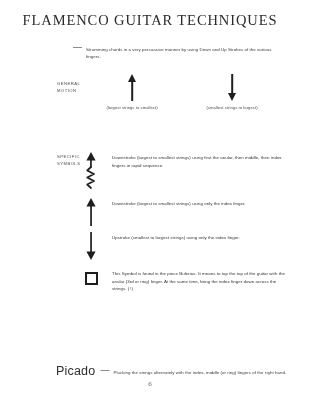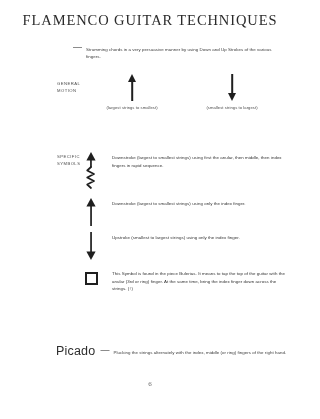--- a/index.html
+++ b/index.html
@@ -228,21 +228,21 @@
     <div class="symbol-desc">Upstroke (smallest to largest strings) using only the index finger.</div>
   </div>
 
   <div class="symbol-row" style="top:268px;">
     <div class="symbol-cell">
       <div class="sym-square"></div>
     </div>
     <div class="symbol-desc">This Symbol is found in the piece Bulerias. It means to tap the top of the guitar with the anular (3rd or ring) finger. At the same time, bring the index finger down across the strings. (↑)</div>
   </div>
 
-  <div class="term-row" style="top:344px; left:56px;">
+  <div class="term-row" style="top:364px; left:56px;">
     <span class="term-name">Picado</span>
     <span class="term-dash">—</span>
     <span class="term-desc" style="width:176px;">Plucking the strings alternately with the index, middle (or ring) fingers of the right hand.</span>
   </div>
 
   <div class="page-number">6</div>
 
 </div>
 
 </body></html>

